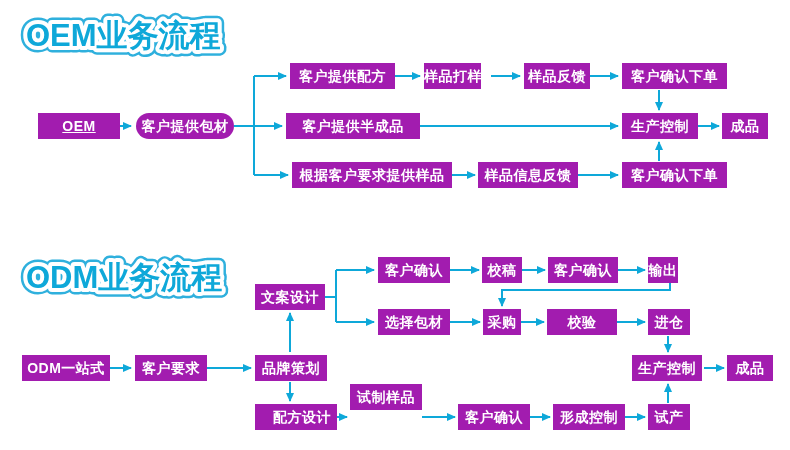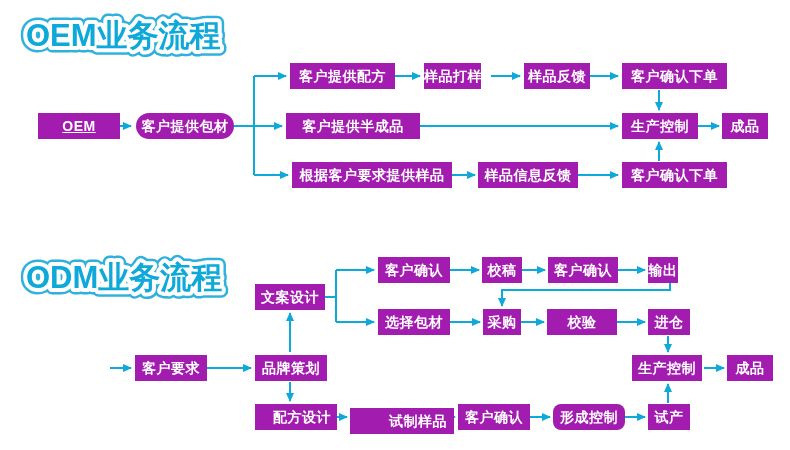--- a/index.html
+++ b/index.html
@@ -43,23 +43,23 @@
   .n-odm-proof{left:482px;top:257px;width:40px;}
   .n-odm-confirm-top{left:548px;top:257px;width:70px;}
   .n-odm-output{left:648px;top:257px;width:30px;}
   .n-odm-select{left:378px;top:309px;width:72px;}
   .n-odm-purchase{left:483px;top:309px;width:38px;}
   .n-odm-verify{left:547px;top:309px;width:70px;}
   .n-odm-warehouse{left:648px;top:309px;width:42px;}
   .n-odm-prod{left:632px;top:355px;width:70px;}
   .n-odm-finished{left:727px;top:355px;width:46px;}
   .n-odm-formula{left:255px;top:404px;width:70px;padding-left:12px;}
-  .n-odm-trial-sample{left:350px;top:408px;width:72px;padding-left:32px;}
+  .n-odm-trial-sample{left:350px;top:384px;width:72px;}
   .n-odm-confirm-bottom{left:458px;top:404px;width:72px;}
-  .n-odm-forming{left:553px;top:404px;width:72px;border-radius:8px;}
+  .n-odm-forming{left:553px;top:404px;width:72px;}
   .n-odm-trial-prod{left:648px;top:404px;width:42px;}
 </style>
 </head>
 <body>
 
 <div class="canvas">
 
   <svg class="connectors" viewBox="0 0 790 450" xmlns="http://www.w3.org/2000/svg">
     <defs>
       <marker id="arw" markerWidth="9" markerHeight="8" refX="8" refY="4" orient="auto" markerUnits="userSpaceOnUse">
@@ -126,20 +126,21 @@
   <div class="node n-oem-sample-making">样品打样</div>
   <div class="node n-oem-sample-feedback">样品反馈</div>
   <div class="node n-oem-confirm-top">客户确认下单</div>
   <div class="node n-oem-semi">客户提供半成品</div>
   <div class="node n-oem-prod">生产控制</div>
   <div class="node n-oem-finished">成品</div>
   <div class="node n-oem-sample-req">根据客户要求提供样品</div>
   <div class="node n-oem-sample-info">样品信息反馈</div>
   <div class="node n-oem-confirm-bottom">客户确认下单</div>
 
+  <div class="node n-odm-start">ODM一站式</div>
   <div class="node n-odm-brand">品牌策划</div>
   <div class="node n-odm-demand">客户要求</div>
   <div class="node n-odm-package-design">文案设计</div>
   <div class="node n-odm-copy">客户确认</div>
   <div class="node n-odm-proof">校稿</div>
   <div class="node n-odm-confirm-top">客户确认</div>
   <div class="node n-odm-output">输出</div>
   <div class="node n-odm-select">选择包材</div>
   <div class="node n-odm-purchase">采购</div>
   <div class="node n-odm-verify">校验</div>

